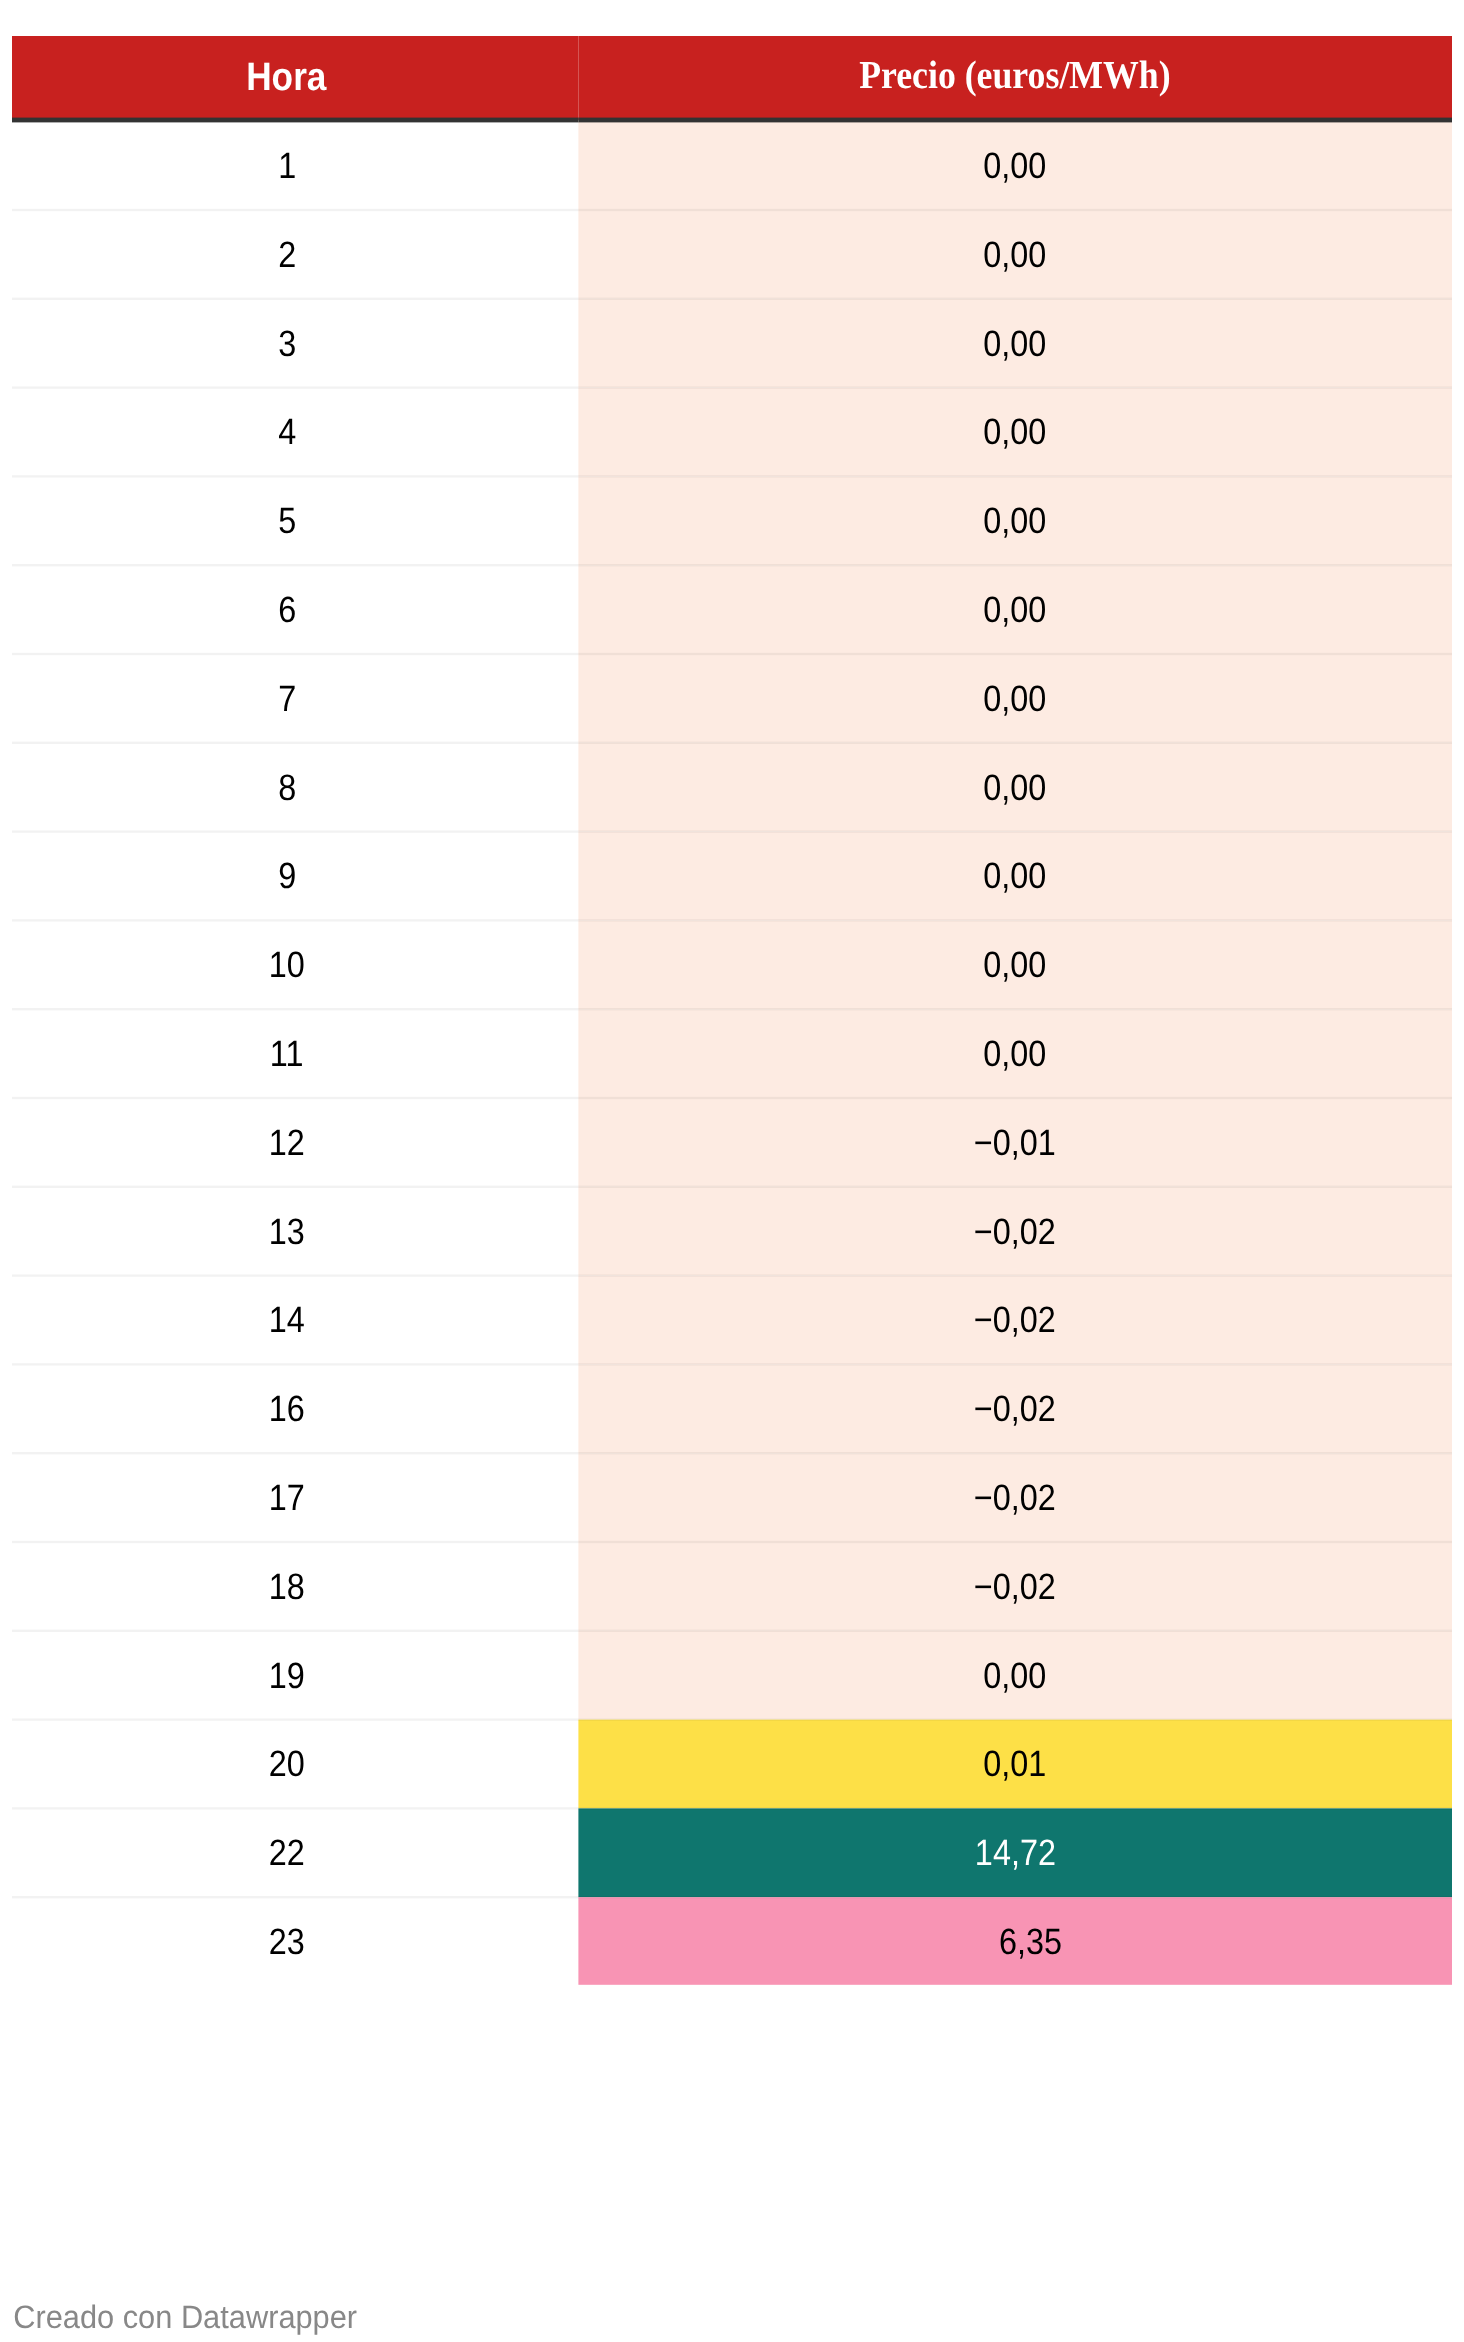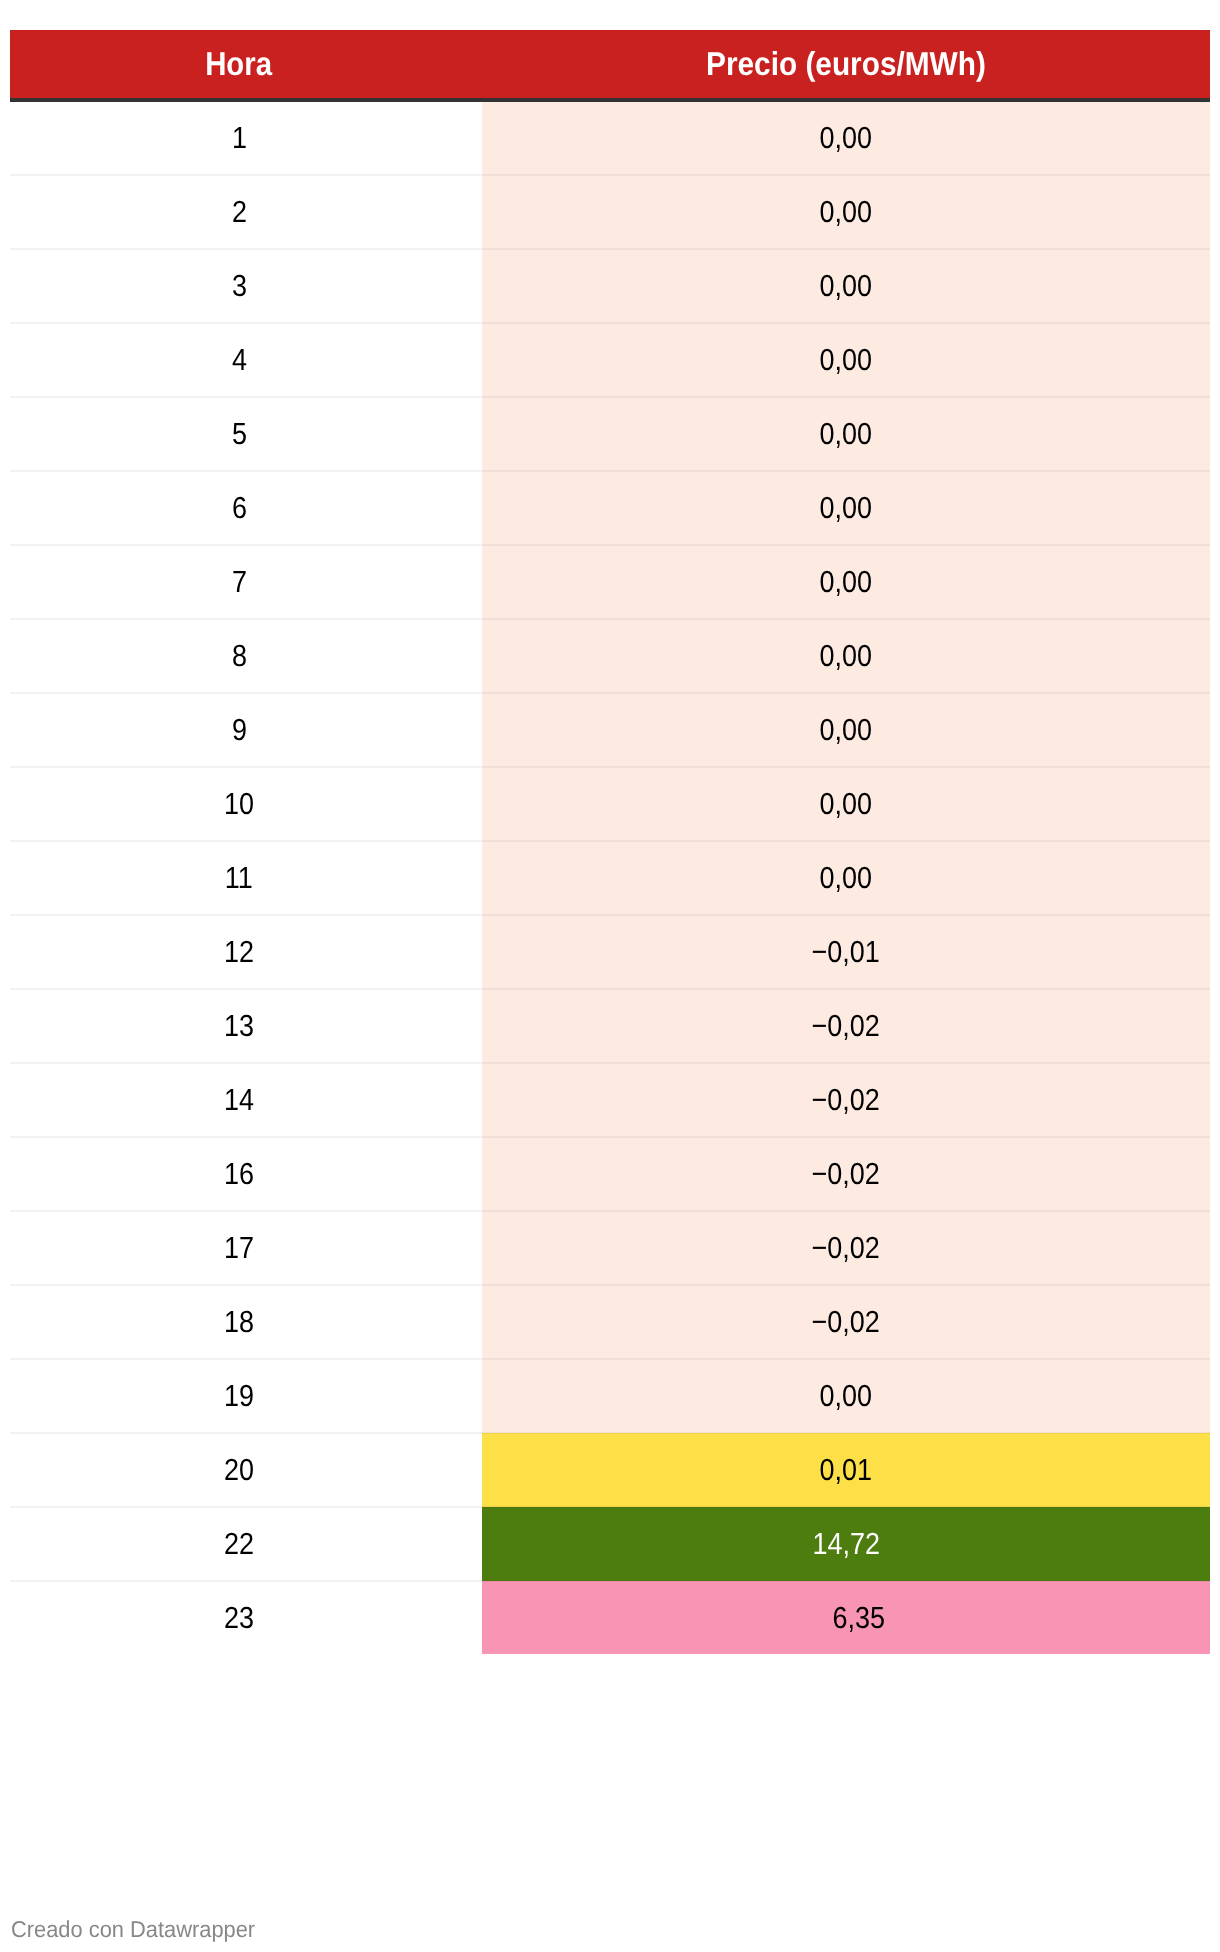--- a/index.html
+++ b/index.html
@@ -23,40 +23,40 @@
   table.dw-table th, table.dw-table td { padding:0; margin:0; vertical-align:middle; }
 
   
   thead th {
     background:#c8211f; color:#ffffff;
     font-size:33px; font-weight:bold;
     height:67.5px; line-height:67.5px;
     border-bottom:4px solid #333333;
   }
   table.dw-table th.col-hora   { width:472px; padding:0 14px 0 0; box-sizing:border-box; }
-  table.dw-table th.col-precio { width:728px; }
+  table.dw-table th.col-precio { width:728px;font-family:Liberation Serif, serif; }
   thead th .tx { display:inline-block; }
   thead th.col-hora   .tx { transform:scaleX(0.89); }
   thead th.col-precio .tx { transform:scaleX(0.903); }
 
   
   tbody td {
     height:72px; font-size:30.5px; color:#000000; line-height:1.1;
     text-align:center;
     border-bottom:2px solid rgba(0,0,0,0.051);
   }
   tbody td .tx { display:inline-block; transform:translateY(1.3px) scaleX(0.885); }
   table.dw-table td.c-hora   { width:472px; background:#ffffff; padding:0 14px 0 0; box-sizing:border-box; }
   table.dw-table td.c-precio { width:728px; }
   tbody tr:last-child td { border-bottom:none; }
 
   
   .footer {
     position:absolute; left:11px; top:1918px;
-    font-size:23px; color:#888888; line-height:1;
+    font-size:27px; color:#888888; line-height:1;
   }
   .footer .tx { display:inline-block; transform:scaleX(0.95); transform-origin:left center; }
 </style>
 </head>
 <body>
 
 <div class="wrap">
 
   <div class="table-block">
     <table class="dw-table">
@@ -138,21 +138,21 @@
           <tr>
             <td class="c-hora"><span class="tx">19</span></td>
             <td class="c-precio" style="background-color: rgb(253, 235, 226); color: rgb(0, 0, 0);"><span class="tx">0,00</span></td>
           </tr>
           <tr>
             <td class="c-hora"><span class="tx">20</span></td>
             <td class="c-precio" style="background-color: #fde047; color: rgb(0, 0, 0);"><span class="tx">0,01</span></td>
           </tr>
           <tr>
             <td class="c-hora"><span class="tx">22</span></td>
-            <td class="c-precio" style="background-color: #4d7c0f; color: rgb(255, 255, 255);"><span class="tx">14,72</span></td>
+            <td class="c-precio" style="background-color: #0f766e; color: rgb(255, 255, 255);"><span class="tx">14,72</span></td>
           </tr>
           <tr>
             <td class="c-hora"><span class="tx">23</span></td>
             <td class="c-precio" style="background-color: rgb(248, 148, 180); color: rgb(0, 0, 0); padding-left: 25px;"><span class="tx">6,35</span></td>
           </tr>
         </tbody>
     </table>
   </div>
 
   <div class="footer"><span class="tx">Creado con Datawrapper</span></div>

